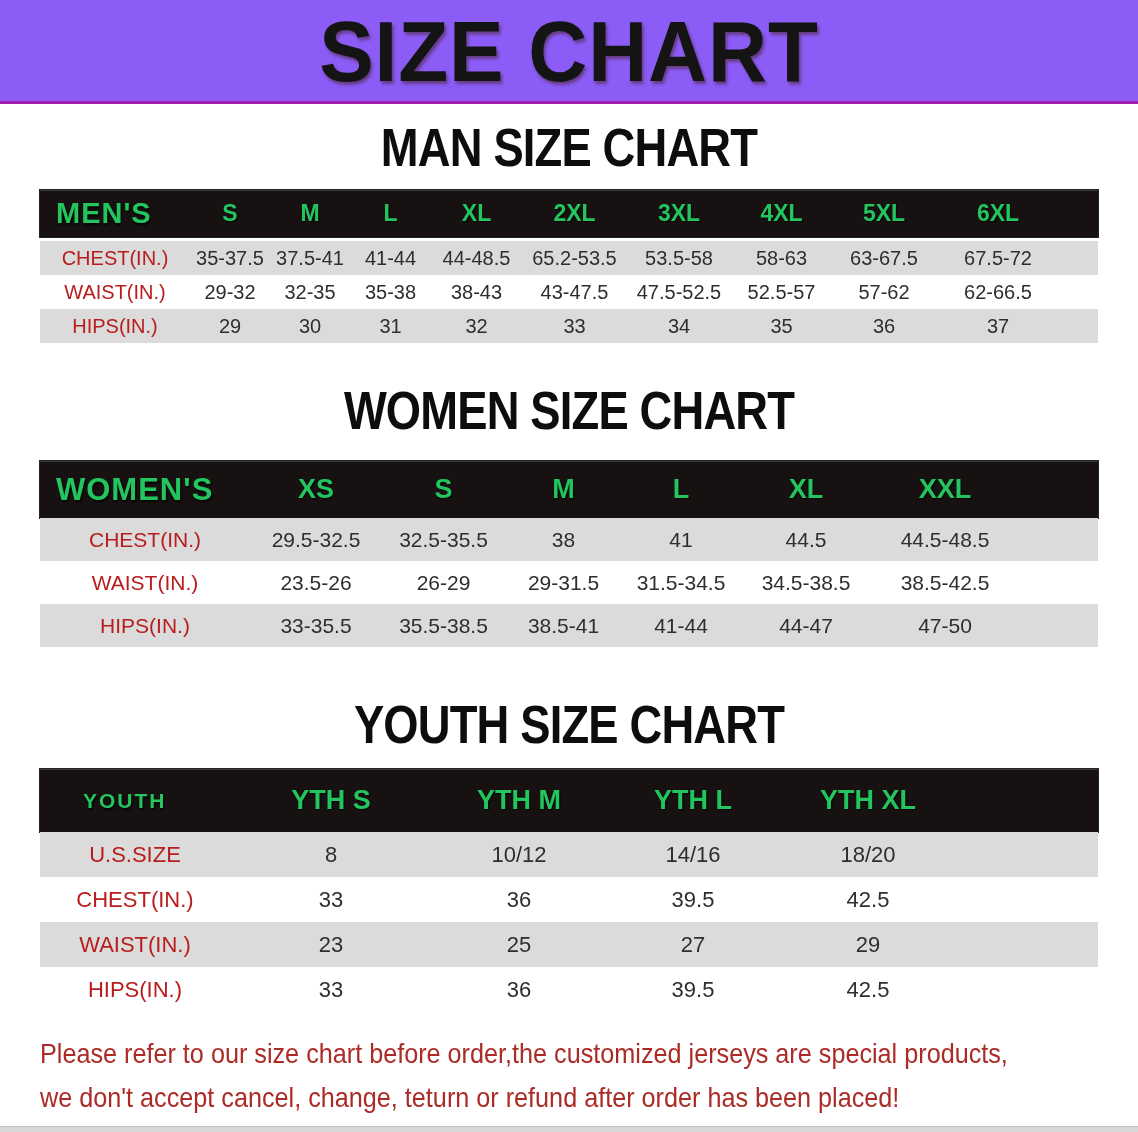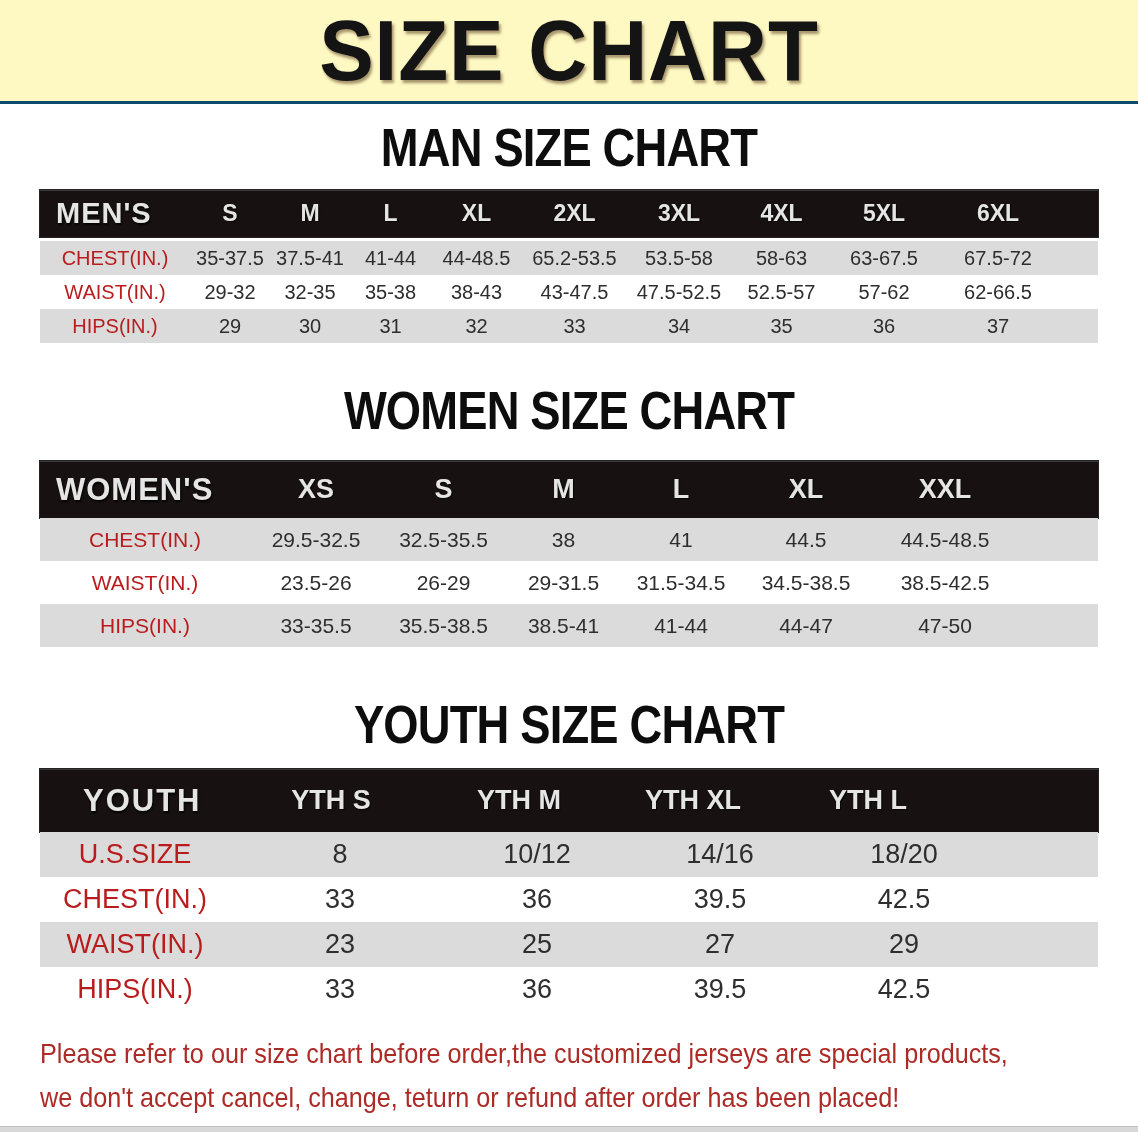--- a/index.html
+++ b/index.html
@@ -5,24 +5,24 @@
   html,body{margin:0;padding:0;}
   body{
     width:1138px;height:1132px;position:relative;overflow:hidden;
     background:#ffffff;
     font-family:"Liberation Sans", sans-serif;
     -webkit-font-smoothing:antialiased;
   }
   
   .banner{
     height:104px;width:100%;
-    background:#fef9c3;
-    border-bottom:3px solid #0c4a6e;
+    background:#8b5cf6;
+    border-bottom:3px solid #a21caf;
     box-sizing:border-box;
-    display:flex;align-items:center;justify-content:center;
+    display:flex;align-items:flex-end;justify-content:center;
   }
   .banner h1{
     margin:0;color:#141414;
     font-size:86px;font-weight:bold;letter-spacing:1px;
     transform:scaleX(0.95);
     text-shadow:2px 3px 3px rgba(60,25,0,0.45);
     white-space:nowrap;
   }
   
   h2.sec{
@@ -31,21 +31,21 @@
     font-size:54px;font-weight:bold;letter-spacing:-1px;
     transform:scaleX(0.84);
     white-space:nowrap;
   }
   h2.sec.women{margin:36px 0 20px;}
   h2.sec.youth{margin:46px 0 14px;}
   
   .table{width:1058px;margin-left:40px;}
   .thead,.trow{display:grid;align-items:center;}
   .thead{
-    background:#171111;color:#e5e5e5;
+    background:#171111;color:#22c55e;
     box-shadow:0 1px 0 #3a3a3a inset, 0 0 0 1px #242424;
   }
   .bg-gray{background:#DBDBDB;}
   .bg-white{background:#ffffff;}
   .cell{text-align:center;white-space:nowrap;}
   .cell.corner{
     text-align:left;padding-left:16px;font-weight:bold;letter-spacing:1px;
     text-shadow:1px 2px 2px rgba(0,0,0,0.8);
   }
   .cell.colhead{font-weight:600;text-shadow:1px 1px 1px rgba(0,0,0,0.7);}
@@ -59,22 +59,22 @@
   .t-men .colhead{font-size:23px;}
   
   .t-women .thead,.t-women .trow{grid-template-columns:210px 132px 123px 117px 118px 132px 146px 80px;}
   .t-women .thead{height:57px;}
   .t-women .trow{height:43px;font-size:21px;}
   .t-women .corner{font-size:31px;}
   .t-women .colhead{font-size:27px;}
   
   .t-youth .thead,.t-youth .trow{grid-template-columns:190px 202px 174px 174px 176px 142px;}
   .t-youth .thead{height:63px;}
-  .t-youth .trow{height:45px;font-size:27px;gap:9px;}
-  .t-youth .corner{font-size:31px;letter-spacing:2px;padding-left:43px;}
+  .t-youth .trow{height:45px;font-size:22px;}
+  .t-youth .corner{font-size:21px;letter-spacing:2px;padding-left:43px;}
   .t-youth .colhead{font-size:27px;}
   
   .disclaimer{
     margin:20px 0 0 40px;color:#AC2B26;
     font-size:28px;line-height:1.58;
     transform:scaleX(0.9);transform-origin:left top;
     white-space:nowrap;
   }
   
   .bottom-strip{
@@ -188,22 +188,22 @@
       <div class="cell spacer"></div>
     </div>
   </div>
 
 <h2 class="sec youth">YOUTH SIZE CHART</h2>
 <div class="table t-youth">
     <div class="thead">
       <div class="cell corner">YOUTH</div>
       <div class="cell colhead">YTH S</div>
       <div class="cell colhead">YTH M</div>
+      <div class="cell colhead">YTH L</div>
       <div class="cell colhead">YTH XL</div>
-      <div class="cell colhead">YTH L</div>
       <div class="cell spacer"></div>
     </div>
     <div class="trow bg-gray">
       <div class="cell rowlabel">U.S.SIZE</div>
       <div class="cell val">8</div>
       <div class="cell val">10/12</div>
       <div class="cell val">14/16</div>
       <div class="cell val">18/20</div>
       <div class="cell spacer"></div>
     </div>

